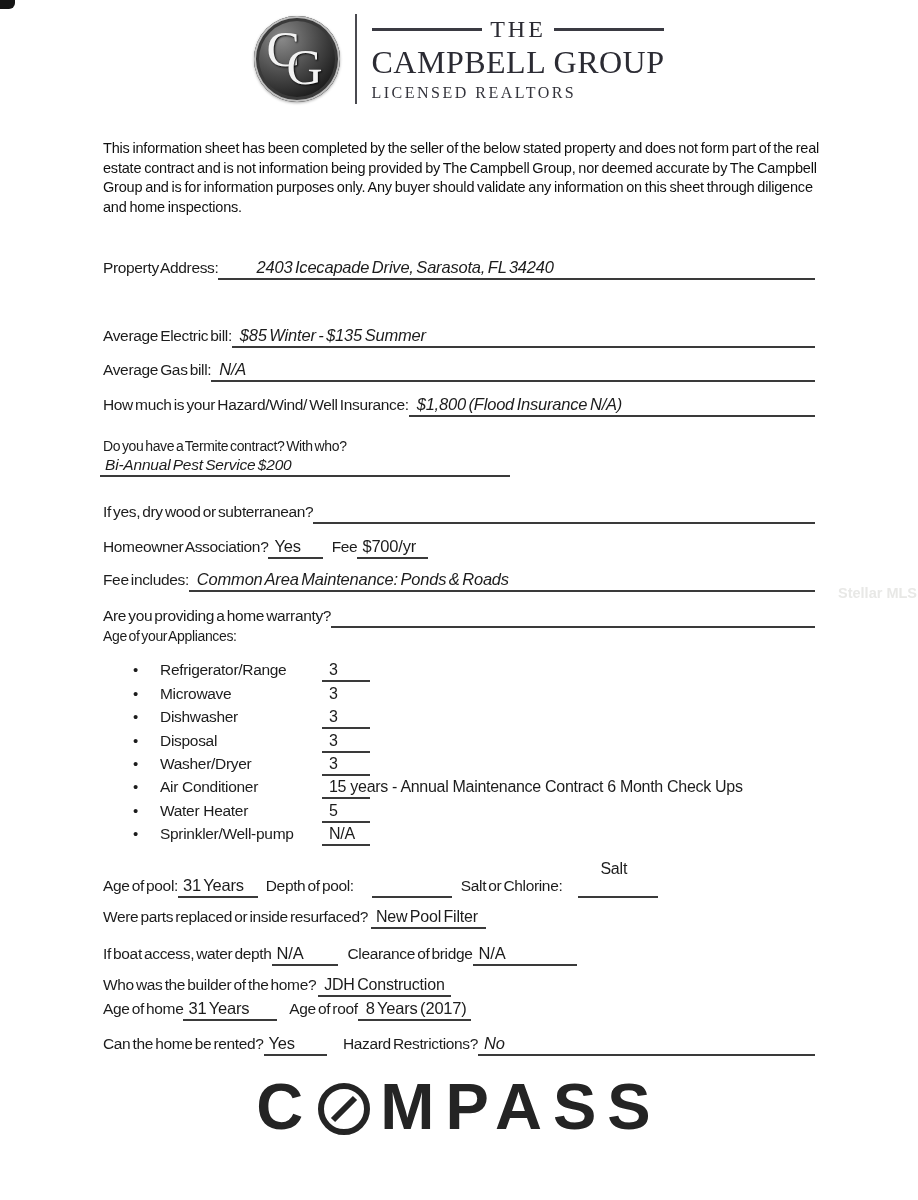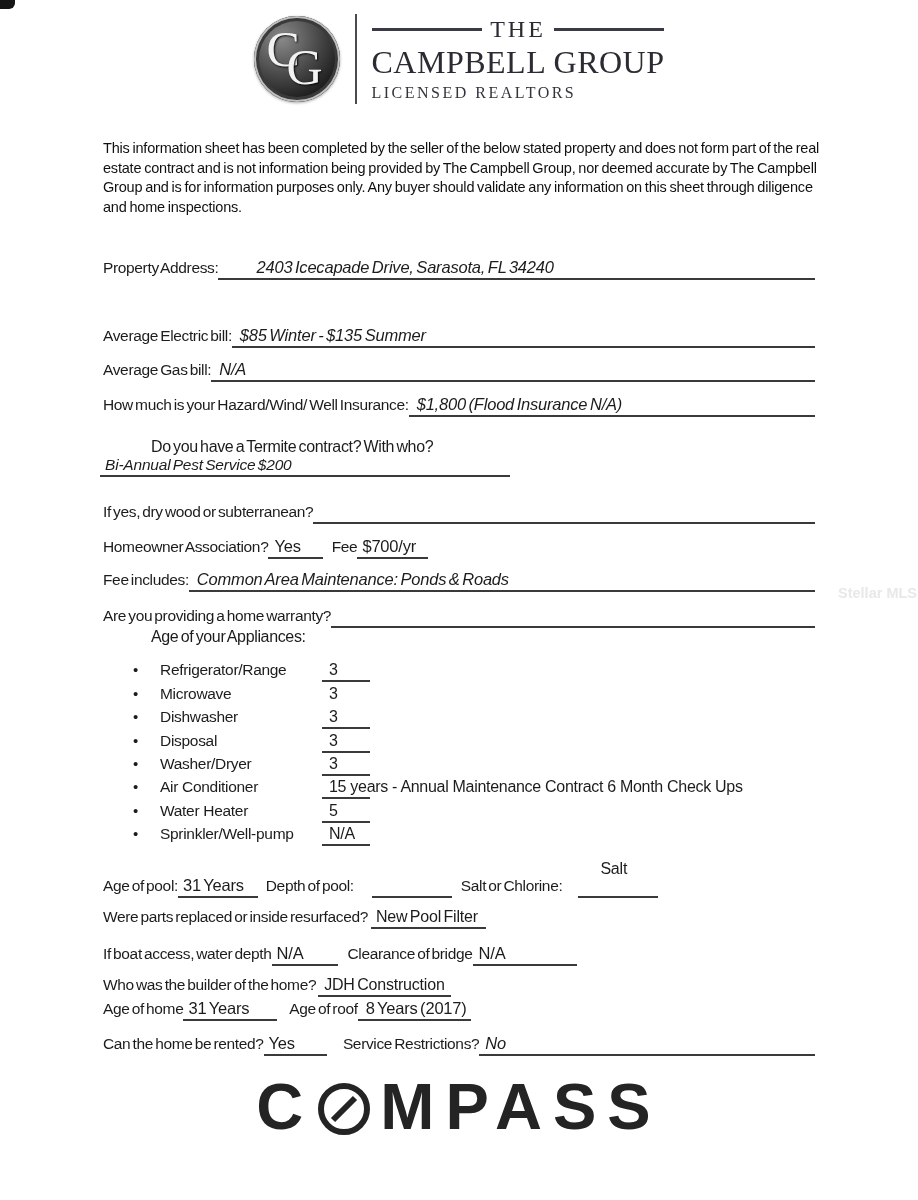--- a/index.html
+++ b/index.html
@@ -63,21 +63,21 @@
     letter-spacing: -0.35px; word-spacing: -1.8px;
   }
   .lbl { padding-bottom: 3px; }
   .u { border-bottom: 2px solid #3a3a3a; }
   .fill { flex: 1 1 auto; font-style: italic; }
   .val {
     display: inline-block;
     font-size: 16.5px; letter-spacing: -0.2px;
     padding: 0 4px 1px 8px;
   }
-  .plain { position: absolute; left: 103px; font-size: 16px; letter-spacing: -0.35px; word-spacing: -1.8px; white-space: nowrap; margin-left: 48px; }
+  .plain { position: absolute; left: 103px; font-size: 14px; letter-spacing: -0.35px; word-spacing: -1.8px; white-space: nowrap; }
   
   .appliances {
     position: absolute; left: 133px; top: 659px;
     list-style: none; margin: 0; padding: 0;
     font-size: 15.5px; letter-spacing: -0.3px;
   }
   .app-row { display: flex; align-items: flex-end; height: 23.4px; }
   .app-row::before { content: "\2022"; width: 27px; padding-bottom: 4px; font-size: 15px; }
   .app-label { width: 167px; padding-bottom: 3px; }
   .app-val { position: relative; font-size: 16px; padding-bottom: 3px; padding-left: 2px; }
@@ -249,21 +249,21 @@
   <div class="row" style="top:999px">
     <span class="lbl">Age of home</span>
     <span class="u"><span class="val" style="padding:0 28px 1px 5px">31 Years</span></span>
     <span class="lbl" style="margin-left:12px">Age of roof</span>
     <span class="u"><span class="val" style="padding:0 4px 1px 8px">8 Years (2017)</span></span>
   </div>
 
   <div class="row" style="top:1034px">
     <span class="lbl">Can the home be rented?</span>
     <span class="u"><span class="val" style="padding:0 32px 1px 5px">Yes</span></span>
-    <span class="lbl" style="margin-left:16px">Service Restrictions?</span>
+    <span class="lbl" style="margin-left:16px">Hazard Restrictions?</span>
     <span class="u fill"><span class="val" style="padding:0 4px 1px 6px">No</span></span>
   </div>
 
   <div class="compass">
     <span class="ltr">C</span>
     <svg width="56" height="56" viewBox="0 0 56 56">
       <circle cx="28" cy="28" r="23" fill="none" stroke="#242424" stroke-width="6"></circle>
       <line x1="17" y1="39" x2="39" y2="17" stroke="#242424" stroke-width="6"></line>
     </svg>
     <span class="ltr">MPASS</span>

